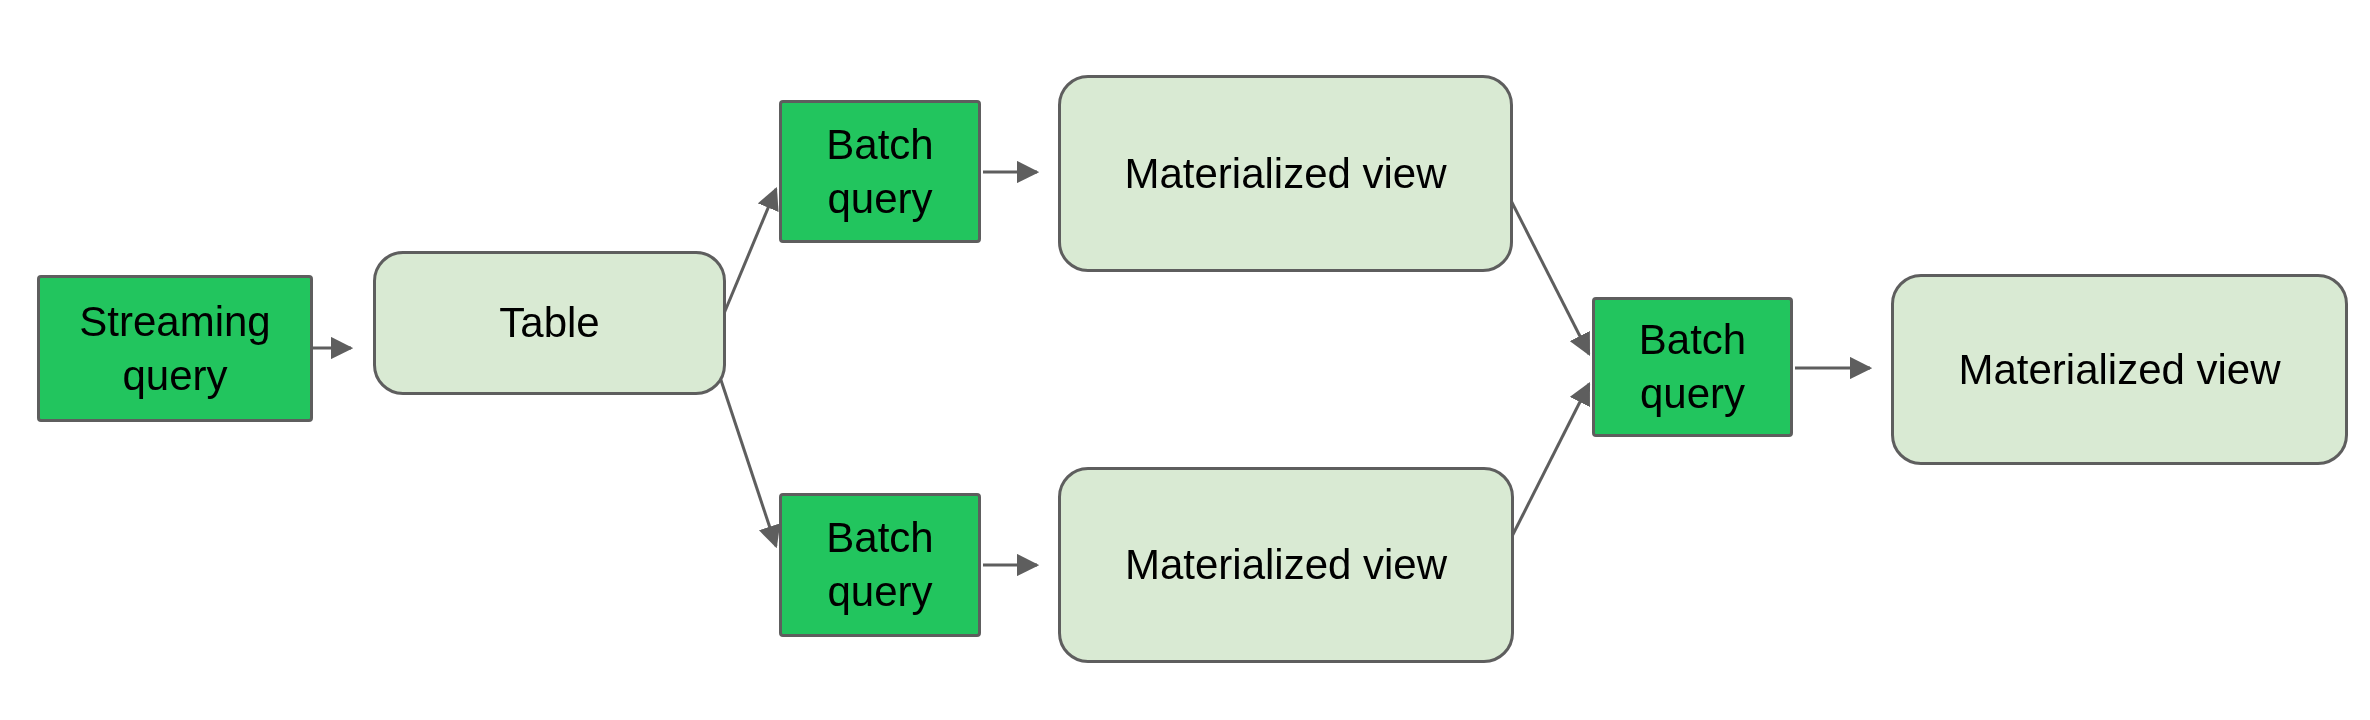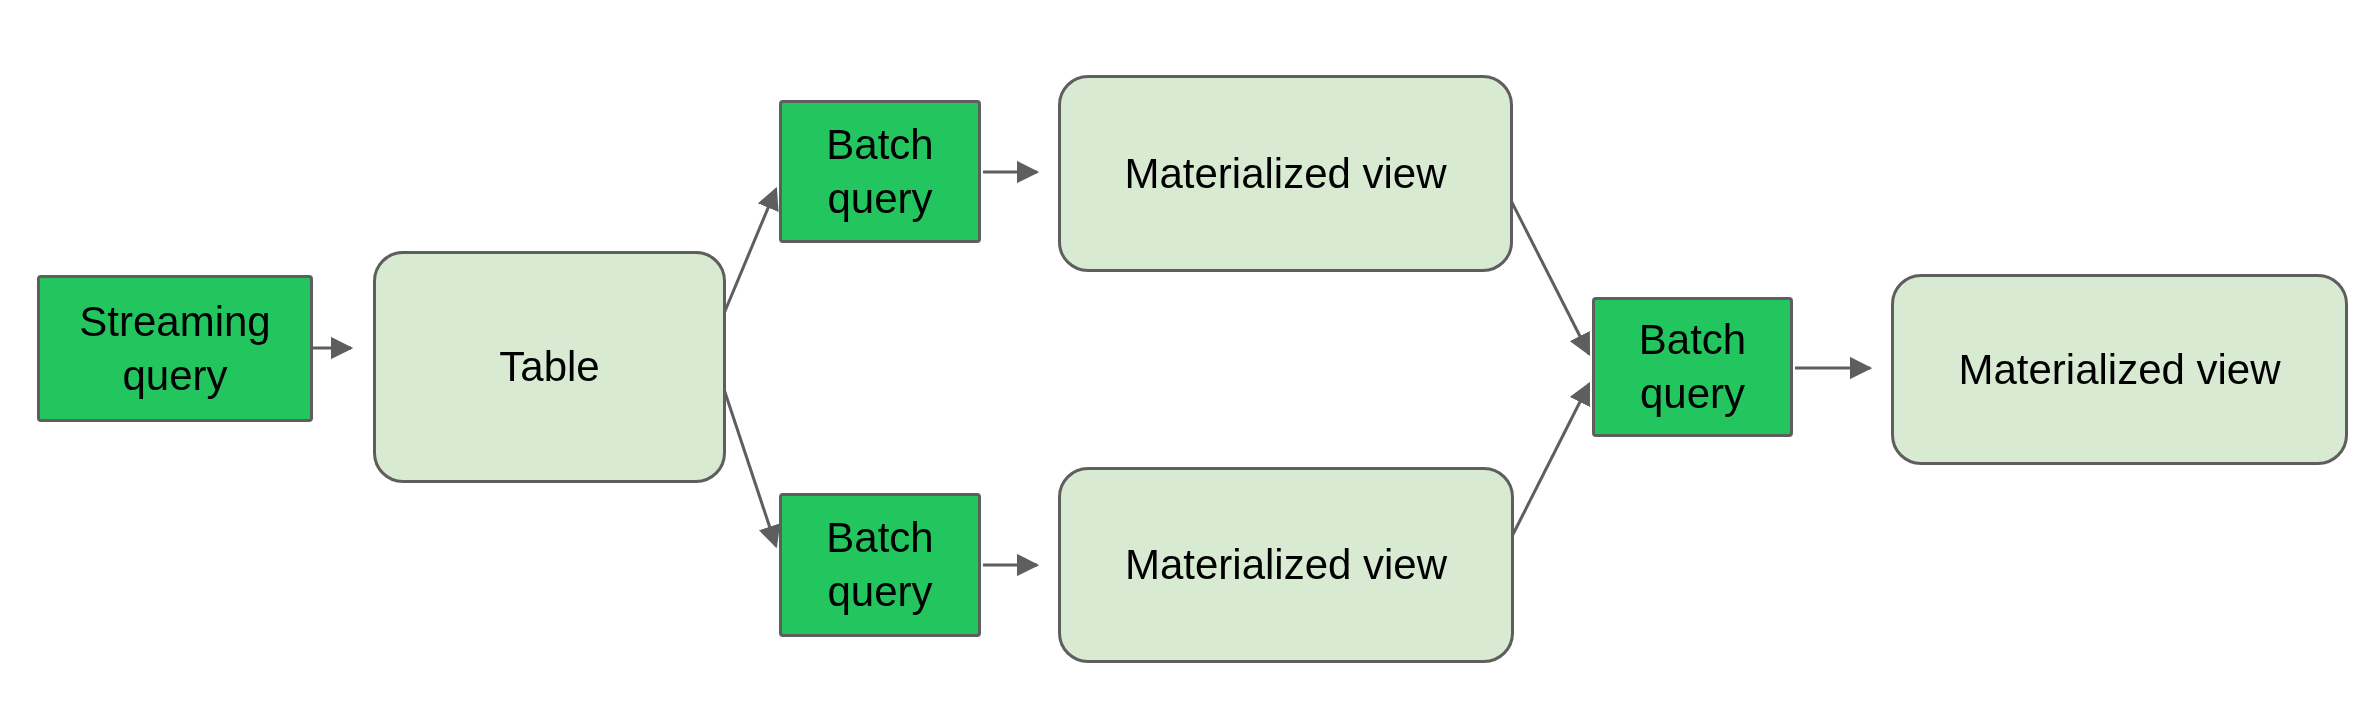--- a/index.html
+++ b/index.html
@@ -46,21 +46,21 @@
     background: #22c55e;
     border-radius: 4px;
   }
   .rounded {
     background: #d9ead3;
     border-radius: 30px;
     margin-left: 16px;
   }
   
   #node-streaming-query        { left: 37px;   top: 275px; width: 276px; height: 147px; }
-  #node-table                  { left: 357px;  top: 251px; width: 353px; height: 232px; }
+  #node-table                  { left: 357px;  top: 251px; width: 353px; height: 144px; }
   #node-batch-query-top        { left: 779px;  top: 100px; width: 202px; height: 143px; }
   #node-materialized-view-top  { left: 1042px; top: 75px;  width: 455px; height: 197px; }
   #node-batch-query-bottom     { left: 779px;  top: 493px; width: 202px; height: 144px; }
   #node-materialized-view-bottom{ left: 1042px; top: 467px; width: 456px; height: 196px; }
   #node-batch-query-right      { left: 1592px; top: 297px; width: 201px; height: 140px; }
   #node-materialized-view-right{ left: 1875px; top: 274px; width: 457px; height: 191px; }
 </style>
 </head>
 <body>
 

